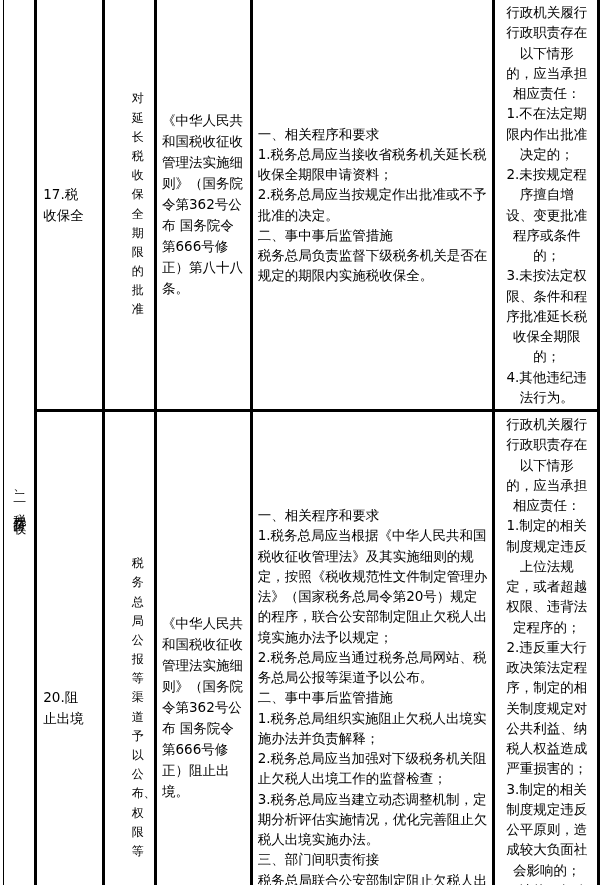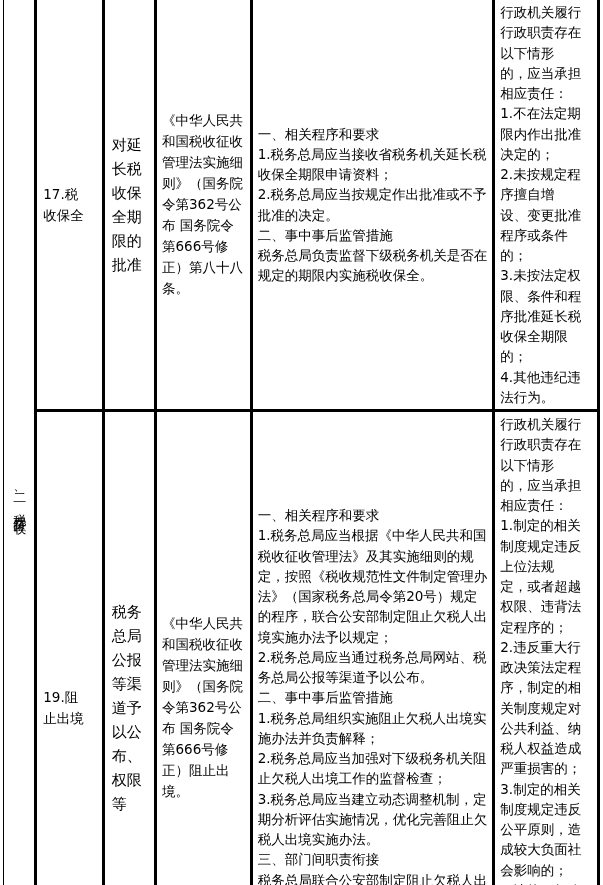--- a/index.html
+++ b/index.html
@@ -98,23 +98,24 @@
     padding-left: 6px;
     padding-right: 16px;
     font-size: 13.5px;
     line-height: 1.55;
   }
 
   .cell-scope {
     text-align: left;
     padding-left: 7px;
     padding-right: 3px;
-    font-size: 15px;
+    font-size: 12px;
     line-height: 1.6;
     word-break: break-all;
+    margin-left: 20px;
   }
 
   .cell-basis {
     text-align: left;
     padding-left: 5px;
     padding-right: 4px;
     font-size: 13.5px;
     line-height: 1.55;
     word-break: break-all;
   }
@@ -122,21 +123,21 @@
   .cell-detail {
     text-align: left;
     padding-left: 5px;
     padding-right: 5px;
     font-size: 13.5px;
     line-height: 1.5;
     word-break: break-all;
   }
 
   .cell-liability {
-    text-align: left;
+    text-align: center;
     padding-left: 5px;
     padding-right: 4px;
     font-size: 13.5px;
     line-height: 1.5;
     word-break: break-all;
   }
 
   td.va-top { vertical-align: top; }
   td.va-mid { vertical-align: middle; }
 </style>
@@ -189,21 +190,21 @@
 设、变更批准程序或条件
 的；
 3.未按法定权限、条件和程序批准延长税收保全期限
 的；
 4.其他违纪违法行为。</div>
         </td>
       </tr>
 
       <tr class="row-div">
         <td class="col-item va-mid">
-          <div class="cell cell-item">19.阻止出境</div>
+          <div class="cell cell-item">20.阻止出境</div>
         </td>
 
         <td class="col-scope va-mid">
           <div class="cell cell-scope">税务总局公报等渠道予以公布、权限等</div>
         </td>
 
         <td class="col-basis va-mid">
           <div class="cell cell-basis">《中华人民共和国税收征收管理法实施细则》（国务院令第362号公布 国务院令第666号修正）阻止出境。</div>
         </td>
 

